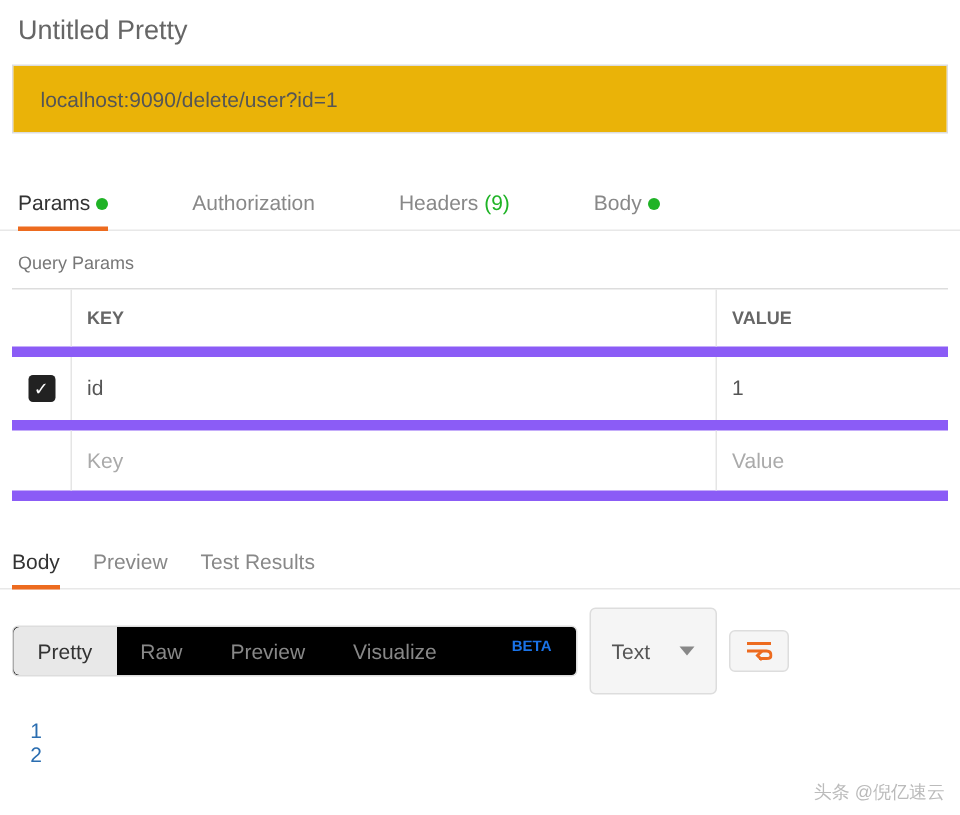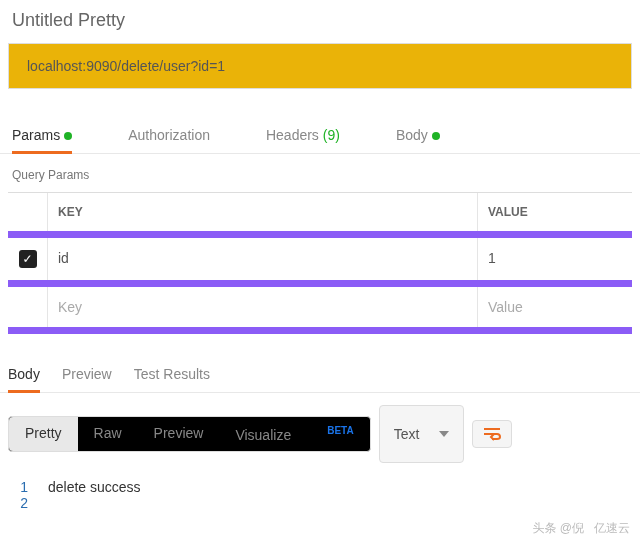--- a/index.html
+++ b/index.html
@@ -25,30 +25,30 @@
 .placeholder { color: #aaa; }
 .chk { width: 18px; height: 18px; background: #222; border-radius: 3px; display: flex; align-items: center; justify-content: center; color: #fff; font-size: 12px; }
 .resp-tabs { display: flex; gap: 22px; padding: 0 8px; margin-top: 22px; border-bottom: 1px solid #e8e8e8; }
 .resp-tab { padding: 10px 0; color: #888; cursor: pointer; position: relative; }
 .resp-tab.active { color: #333; }
 .resp-tab.active::after { content: ""; position: absolute; left: 0; right: 0; bottom: -1px; height: 3px; background: #ed6b1f; }
 .toolbar { display: flex; gap: 8px; padding: 12px 8px; align-items: center; }
 .btn-group { display: flex; border: 1px solid #ddd; border-radius: 4px; background: #000000; }
 .btn { padding: 8px 16px; color: #888; cursor: pointer; }
 .btn.active { color: #333; background: #e8e8e8; border-radius: 4px 0 0 4px; }
-.beta { color: #1a73e8; font-size: 10px; font-weight: 600; vertical-align: super; margin-left: 4px; padding-left: 32px; }
+.beta { color: #1a73e8; font-size: 10px; font-weight: 600; vertical-align: super; margin-left: 18px; padding-left: 32px; }
 .sel { border: 1px solid #ddd; border-radius: 4px; padding: 20px 14px; background: #f5f5f5; display: flex; align-items: center; gap: 20px; color: #555; cursor: pointer; }
 .iconbtn { border: 1px solid #ddd; border-radius: 4px; padding: 6px 10px; background: #f5f5f5; cursor: pointer; }
 .wrap-icon { width: 18px; height: 14px; display: block; }
 .wrap-icon .l { stroke: #ed6b1f; stroke-width: 2; fill: none; }
 .code { font-family: Consolas, Menlo, monospace; padding: 4px 8px 8px; }
 .line { display: flex; }
 .ln { width: 40px; text-align: right; padding-right: 20px; color: #2a6db0; }
 .src { color: #333; }
-.watermark { position: absolute; right: 10px; bottom: 6px; color: #bbb; font-size: 12px; display: flex; align-items: center; gap: 10px; }
+.watermark { position: absolute; right: 10px; bottom: 6px; color: #bbb; font-size: 12px; display: flex; align-items: center; }
 .chevron { width: 0; height: 0; border-left: 5px solid transparent; border-right: 5px solid transparent; border-top: 6px solid #888; display: inline-block; }
 </style>
 </head>
 <body>
 
 <div class="title">Untitled Pretty</div>
 
 <div class="req-row">
   <div class="url">localhost:9090/delete/user?id=1</div>
 </div>
@@ -112,21 +112,20 @@
       <path class="l" d="M1 2 H17"></path>
         <path class="l" d="M1 7 H14 Q17 7 17 10 Q17 12 14 12 H9"></path>
         <path class="l" d="M11 9 L8 12 L11 15" transform="translate(0,-2)"></path>
     </svg>
   </div>
 </div>
 
 <div class="code">
   <div class="line">
     <div class="ln">1</div>
-    <div class="src">delete success</div>
   </div>
   <div class="line">
     <div class="ln">2</div>
     <div class="src"></div>
   </div>
 </div>
 
 <div class="watermark">
   <span>头条 @倪</span>
   <span>亿速云</span>

